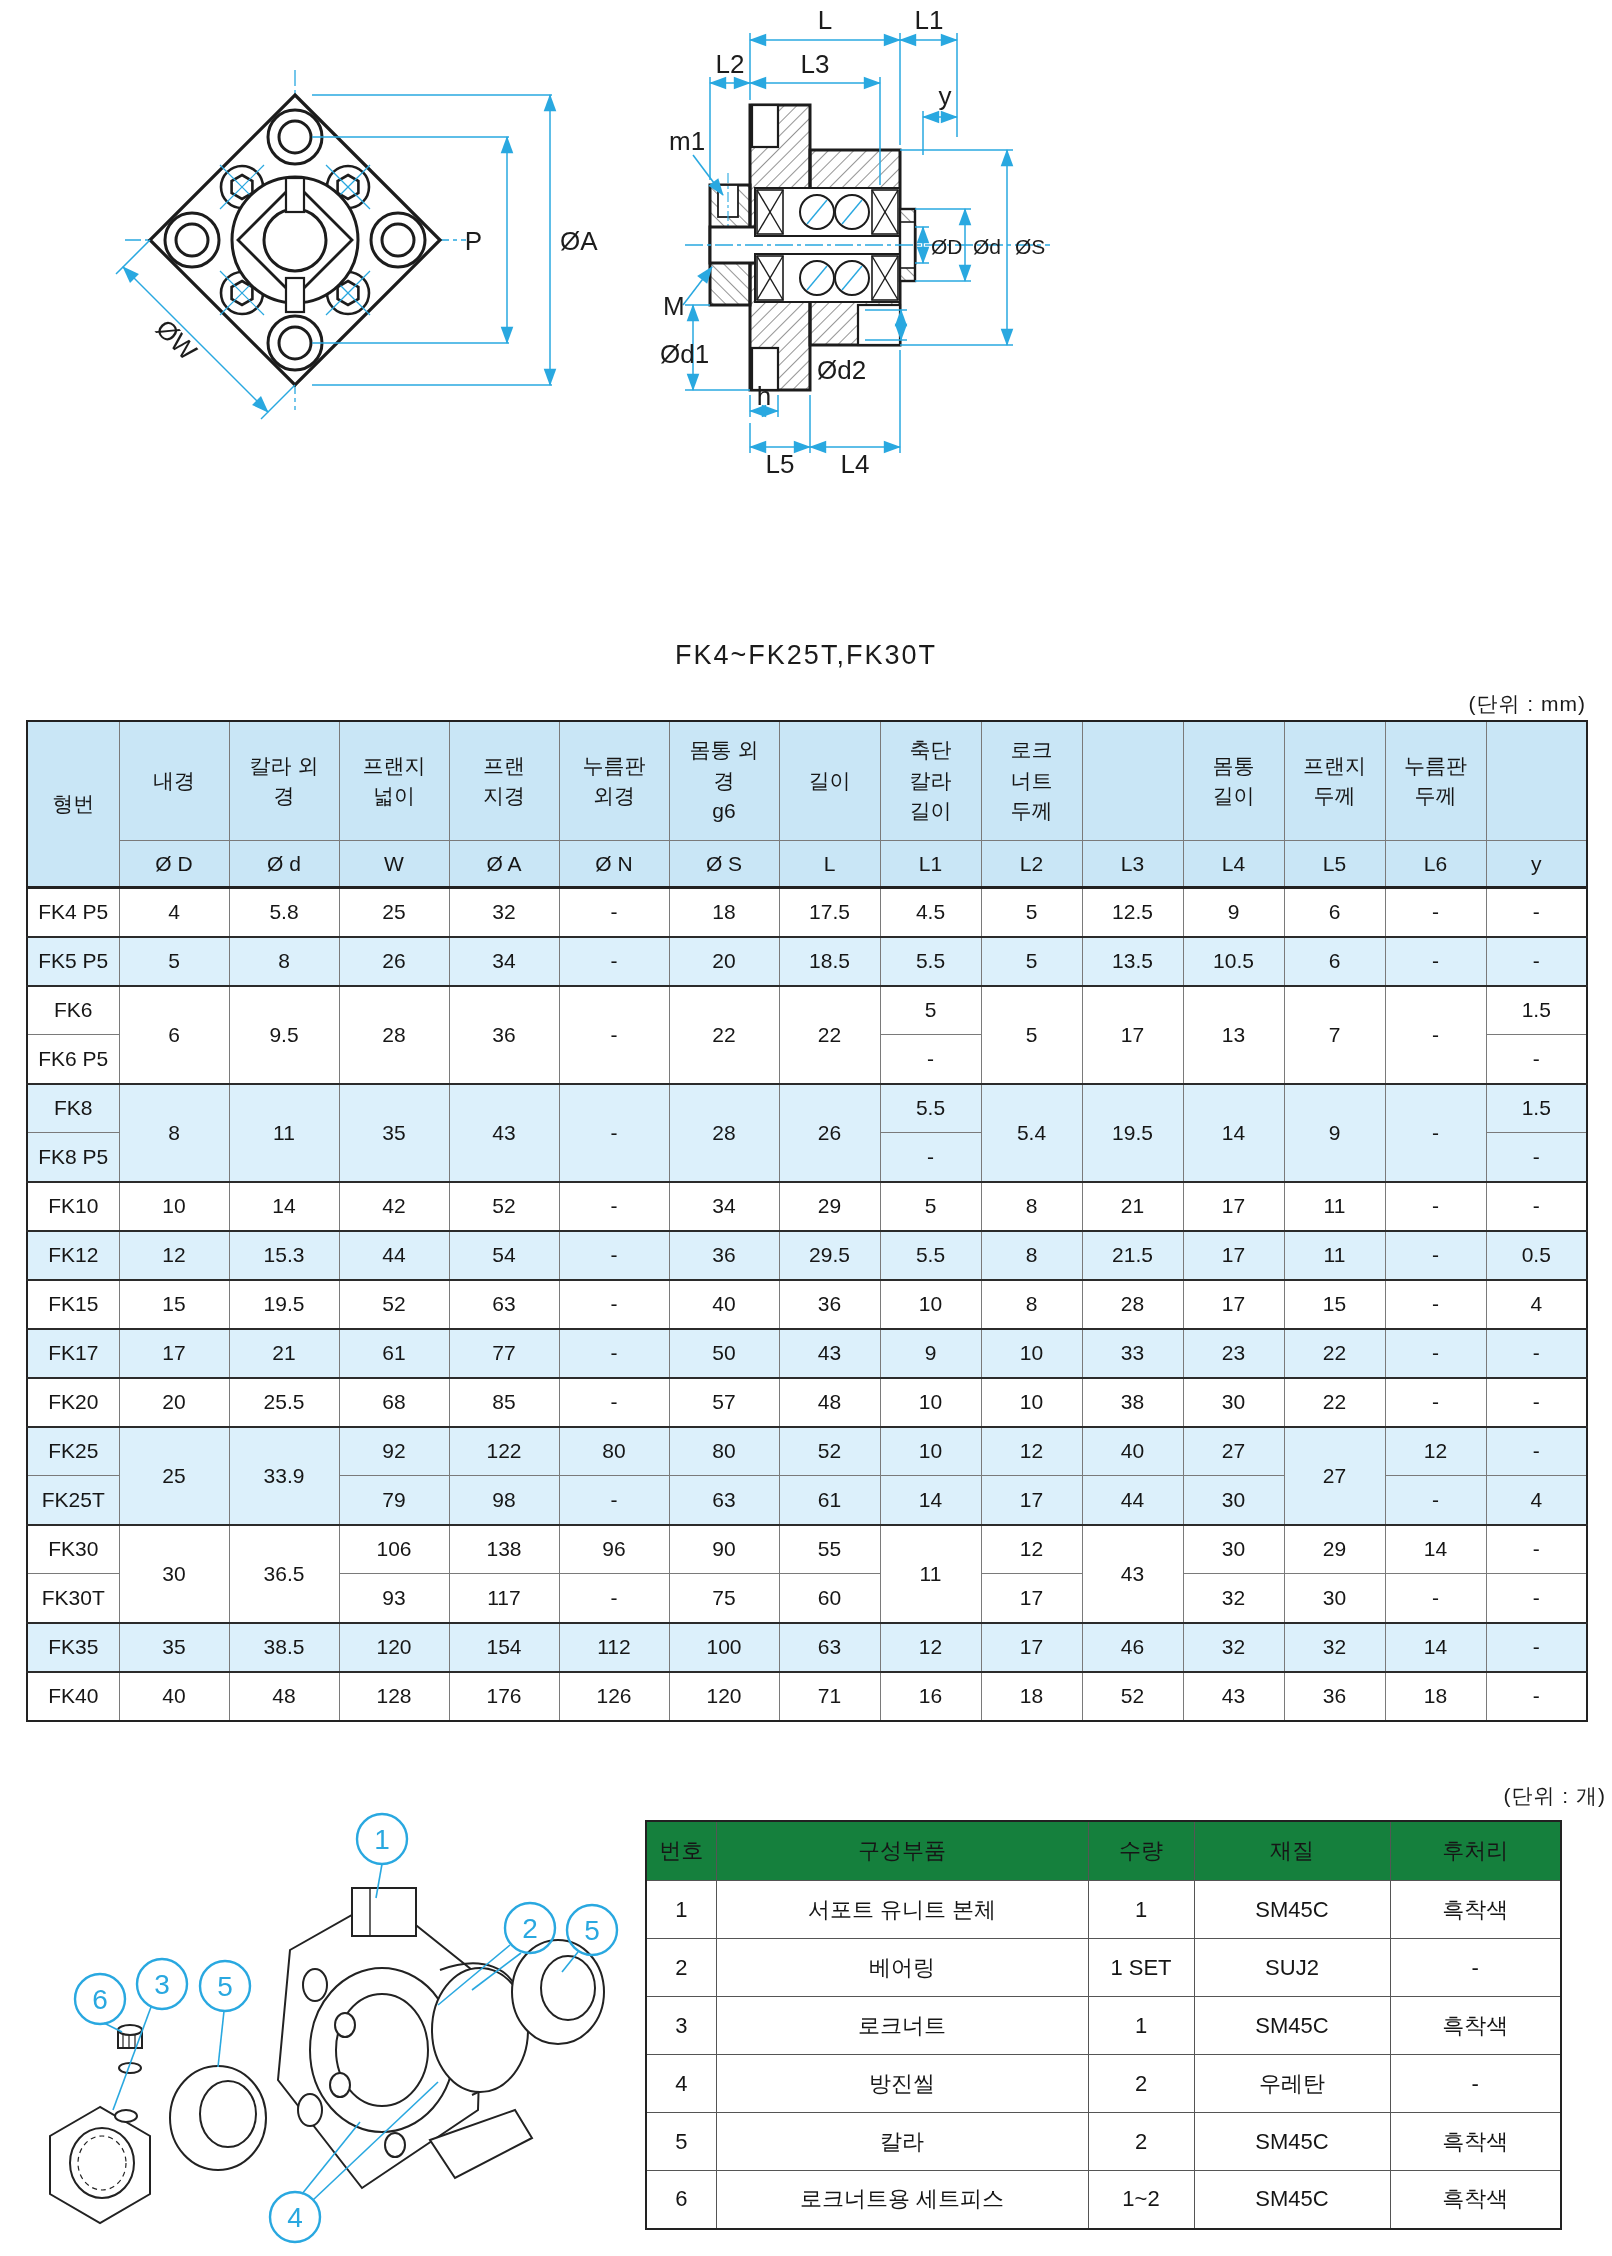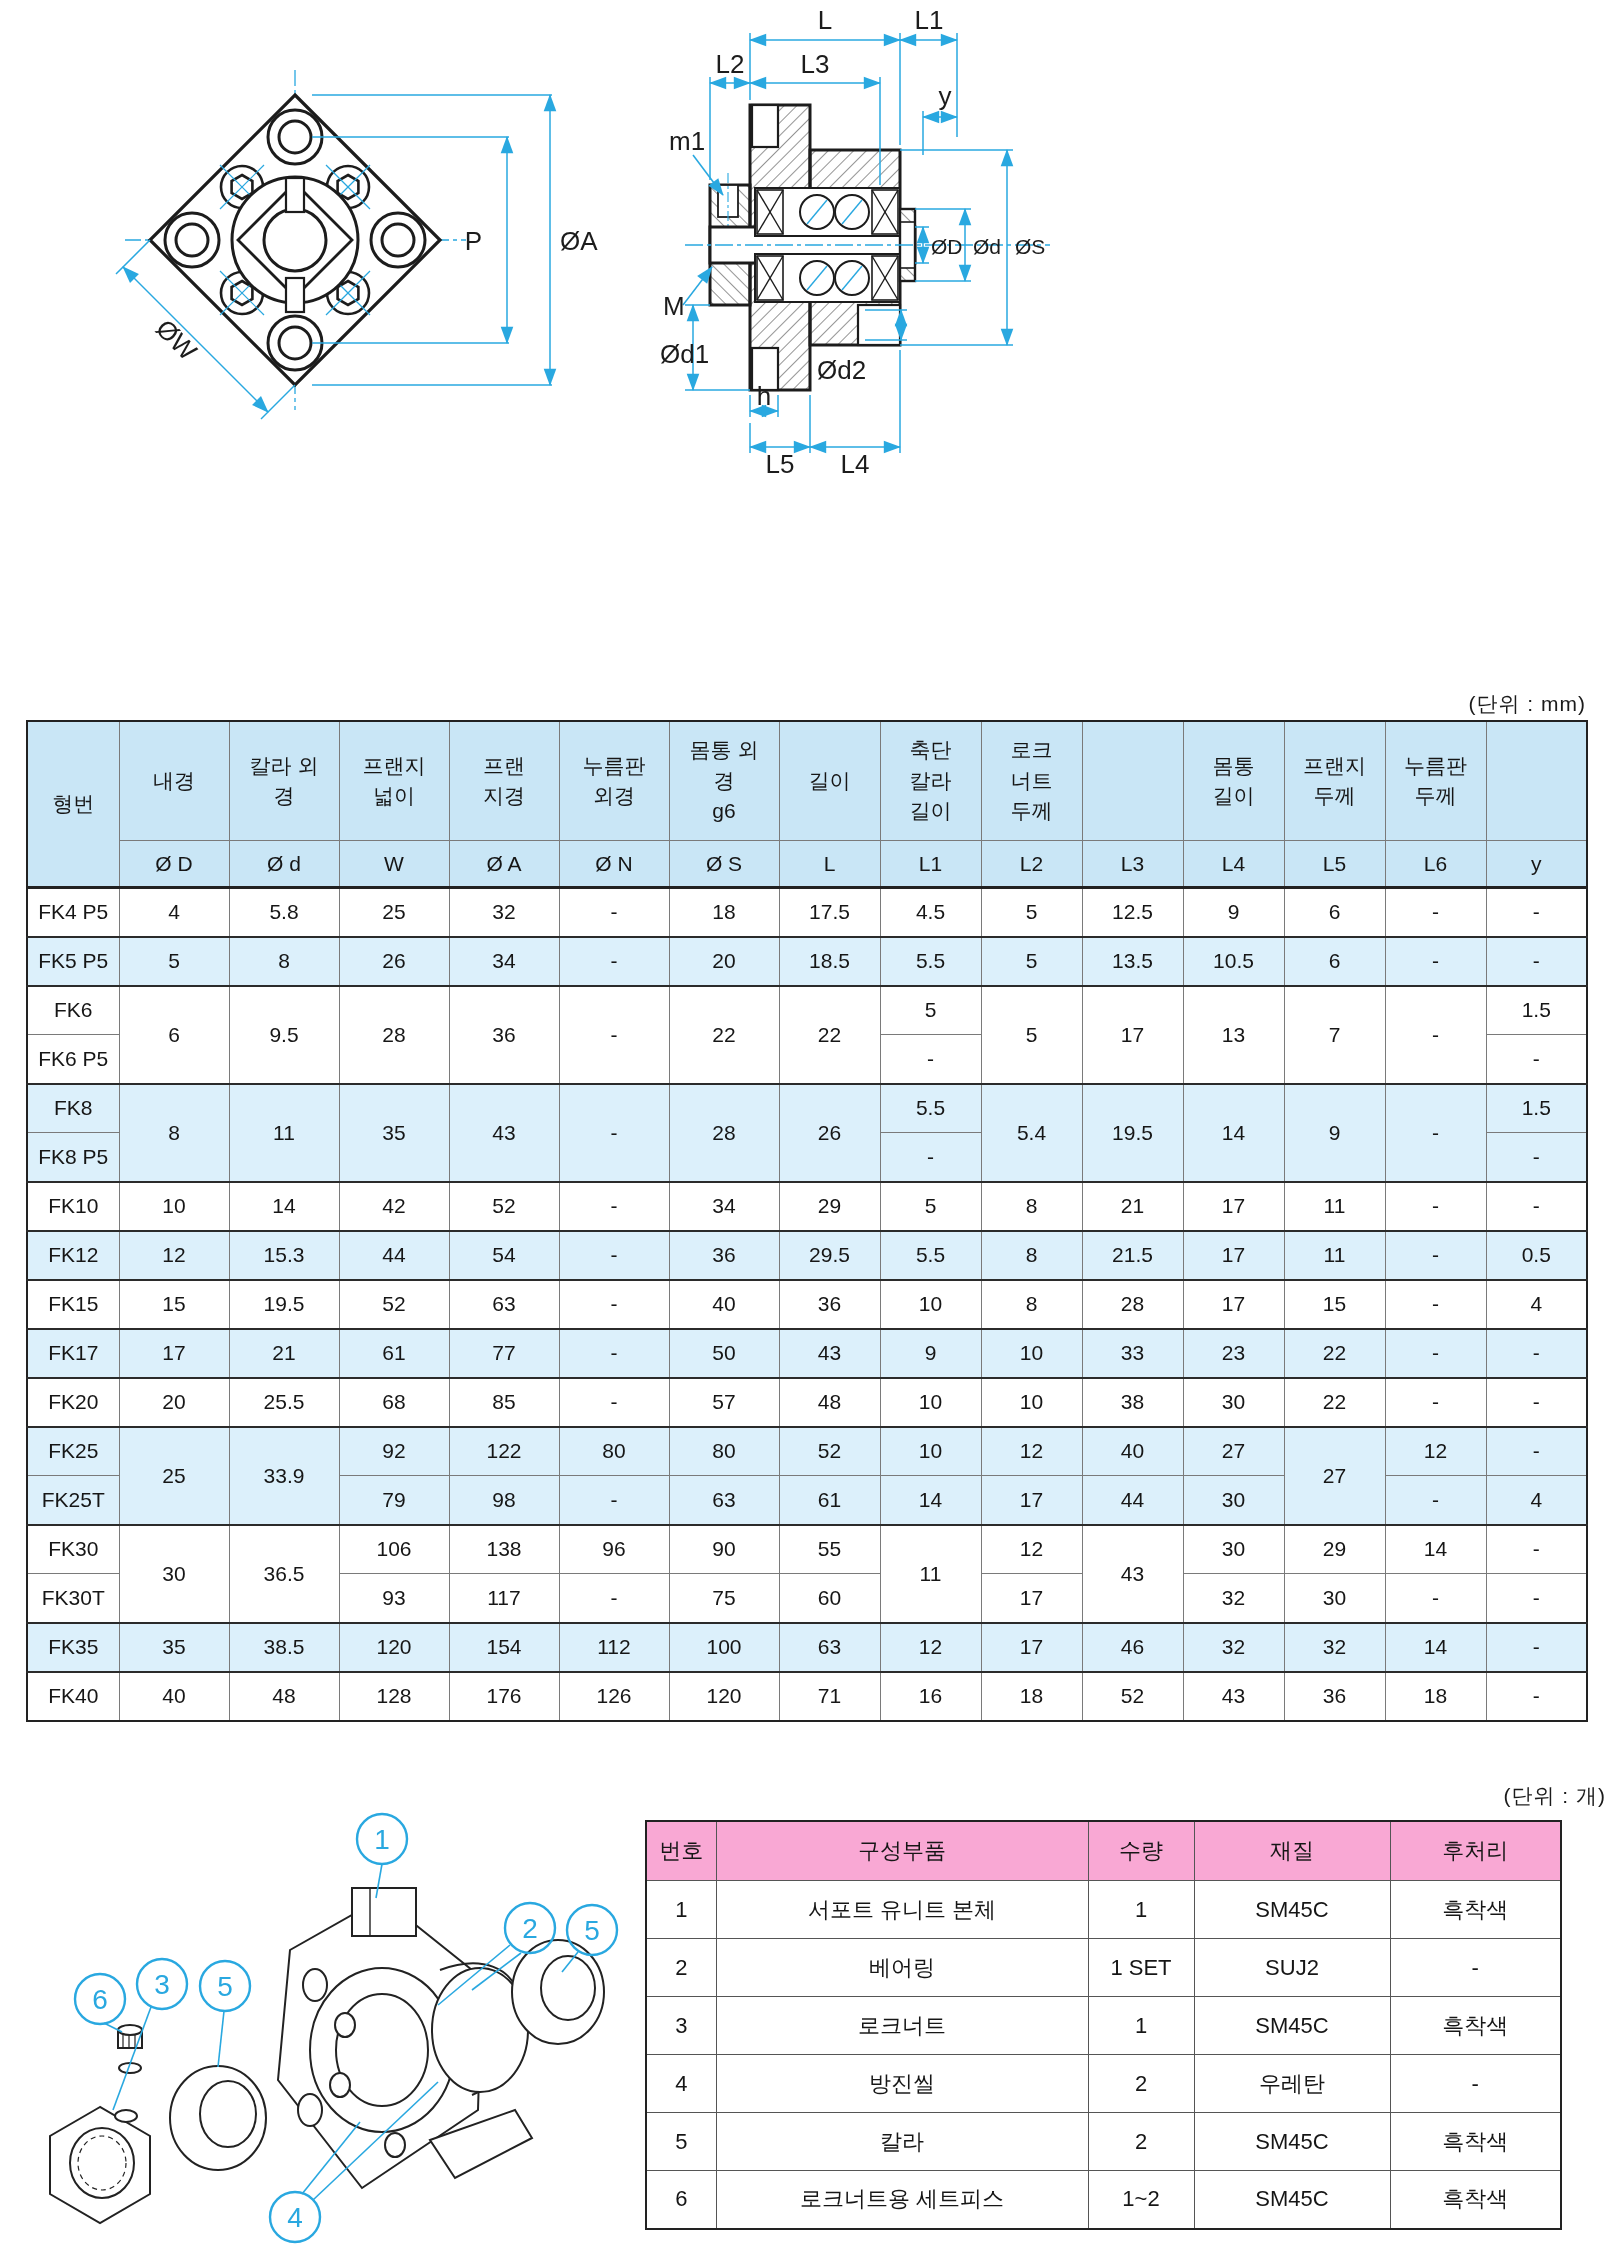--- a/index.html
+++ b/index.html
@@ -25,21 +25,21 @@
   #dim-table thead tr.sym th{height:45px;}
   #dim-table thead{border-bottom:3px solid #222;}
   #dim-table tbody tr{height:49px;}
   #dim-table tbody tr.shade td{background:#dcf0fb;}
   #dim-table tbody tr.sep td{border-top:2.4px solid #2b2b2b;}
 
   
   #parts-table{left:645px;top:1820px;width:915px;border:2.5px solid #222;}
   #parts-table th,#parts-table td{border:1.5px solid #555;text-align:center;vertical-align:middle;
       font-size:22px;color:#161616;}
-  #parts-table thead th{background:#f9a8d4;height:56px;font-weight:normal;}
+  #parts-table thead th{background:#15803d;height:56px;font-weight:normal;}
   #parts-table tbody tr{height:58px;}
 
   svg text{font-family:"Liberation Sans","DejaVu Sans",sans-serif;fill:#1c1c1c;}
   .dimtxt{font-size:26px;}
   .baltxt{font-size:28px;fill:#29a8e0;}
 </style>
 </head>
 <body>
 
 <div id="page">
@@ -216,20 +216,21 @@
     <text class="dimtxt" x="276" y="249" text-anchor="start" style="font-size:21px">ØD</text>
     <text class="dimtxt" x="318" y="249" text-anchor="start" style="font-size:21px">Ød</text>
     <text class="dimtxt" x="360" y="249" text-anchor="start" style="font-size:21px">ØS</text>
     <text class="dimtxt" x="5" y="358" text-anchor="start">Ød1</text>
     <text class="dimtxt" x="162" y="374" text-anchor="start">Ød2</text>
     <text class="dimtxt" x="109" y="400" text-anchor="middle">h</text>
     <text class="dimtxt" x="125" y="468" text-anchor="middle">L5</text>
     <text class="dimtxt" x="200" y="468" text-anchor="middle">L4</text>
   </svg>
 
+  <div class="abs sheet-title">FK4~FK25T,FK30T</div>
   <div id="unit-mm" class="abs unit-note">(단위 : mm)</div>
 
   <table id="dim-table" class="abs">
     <colgroup>
       <col style="width:92px">
         <col style="width:110px">
         <col style="width:110px">
         <col style="width:110px">
       <col style="width:110px">
         <col style="width:110px">

